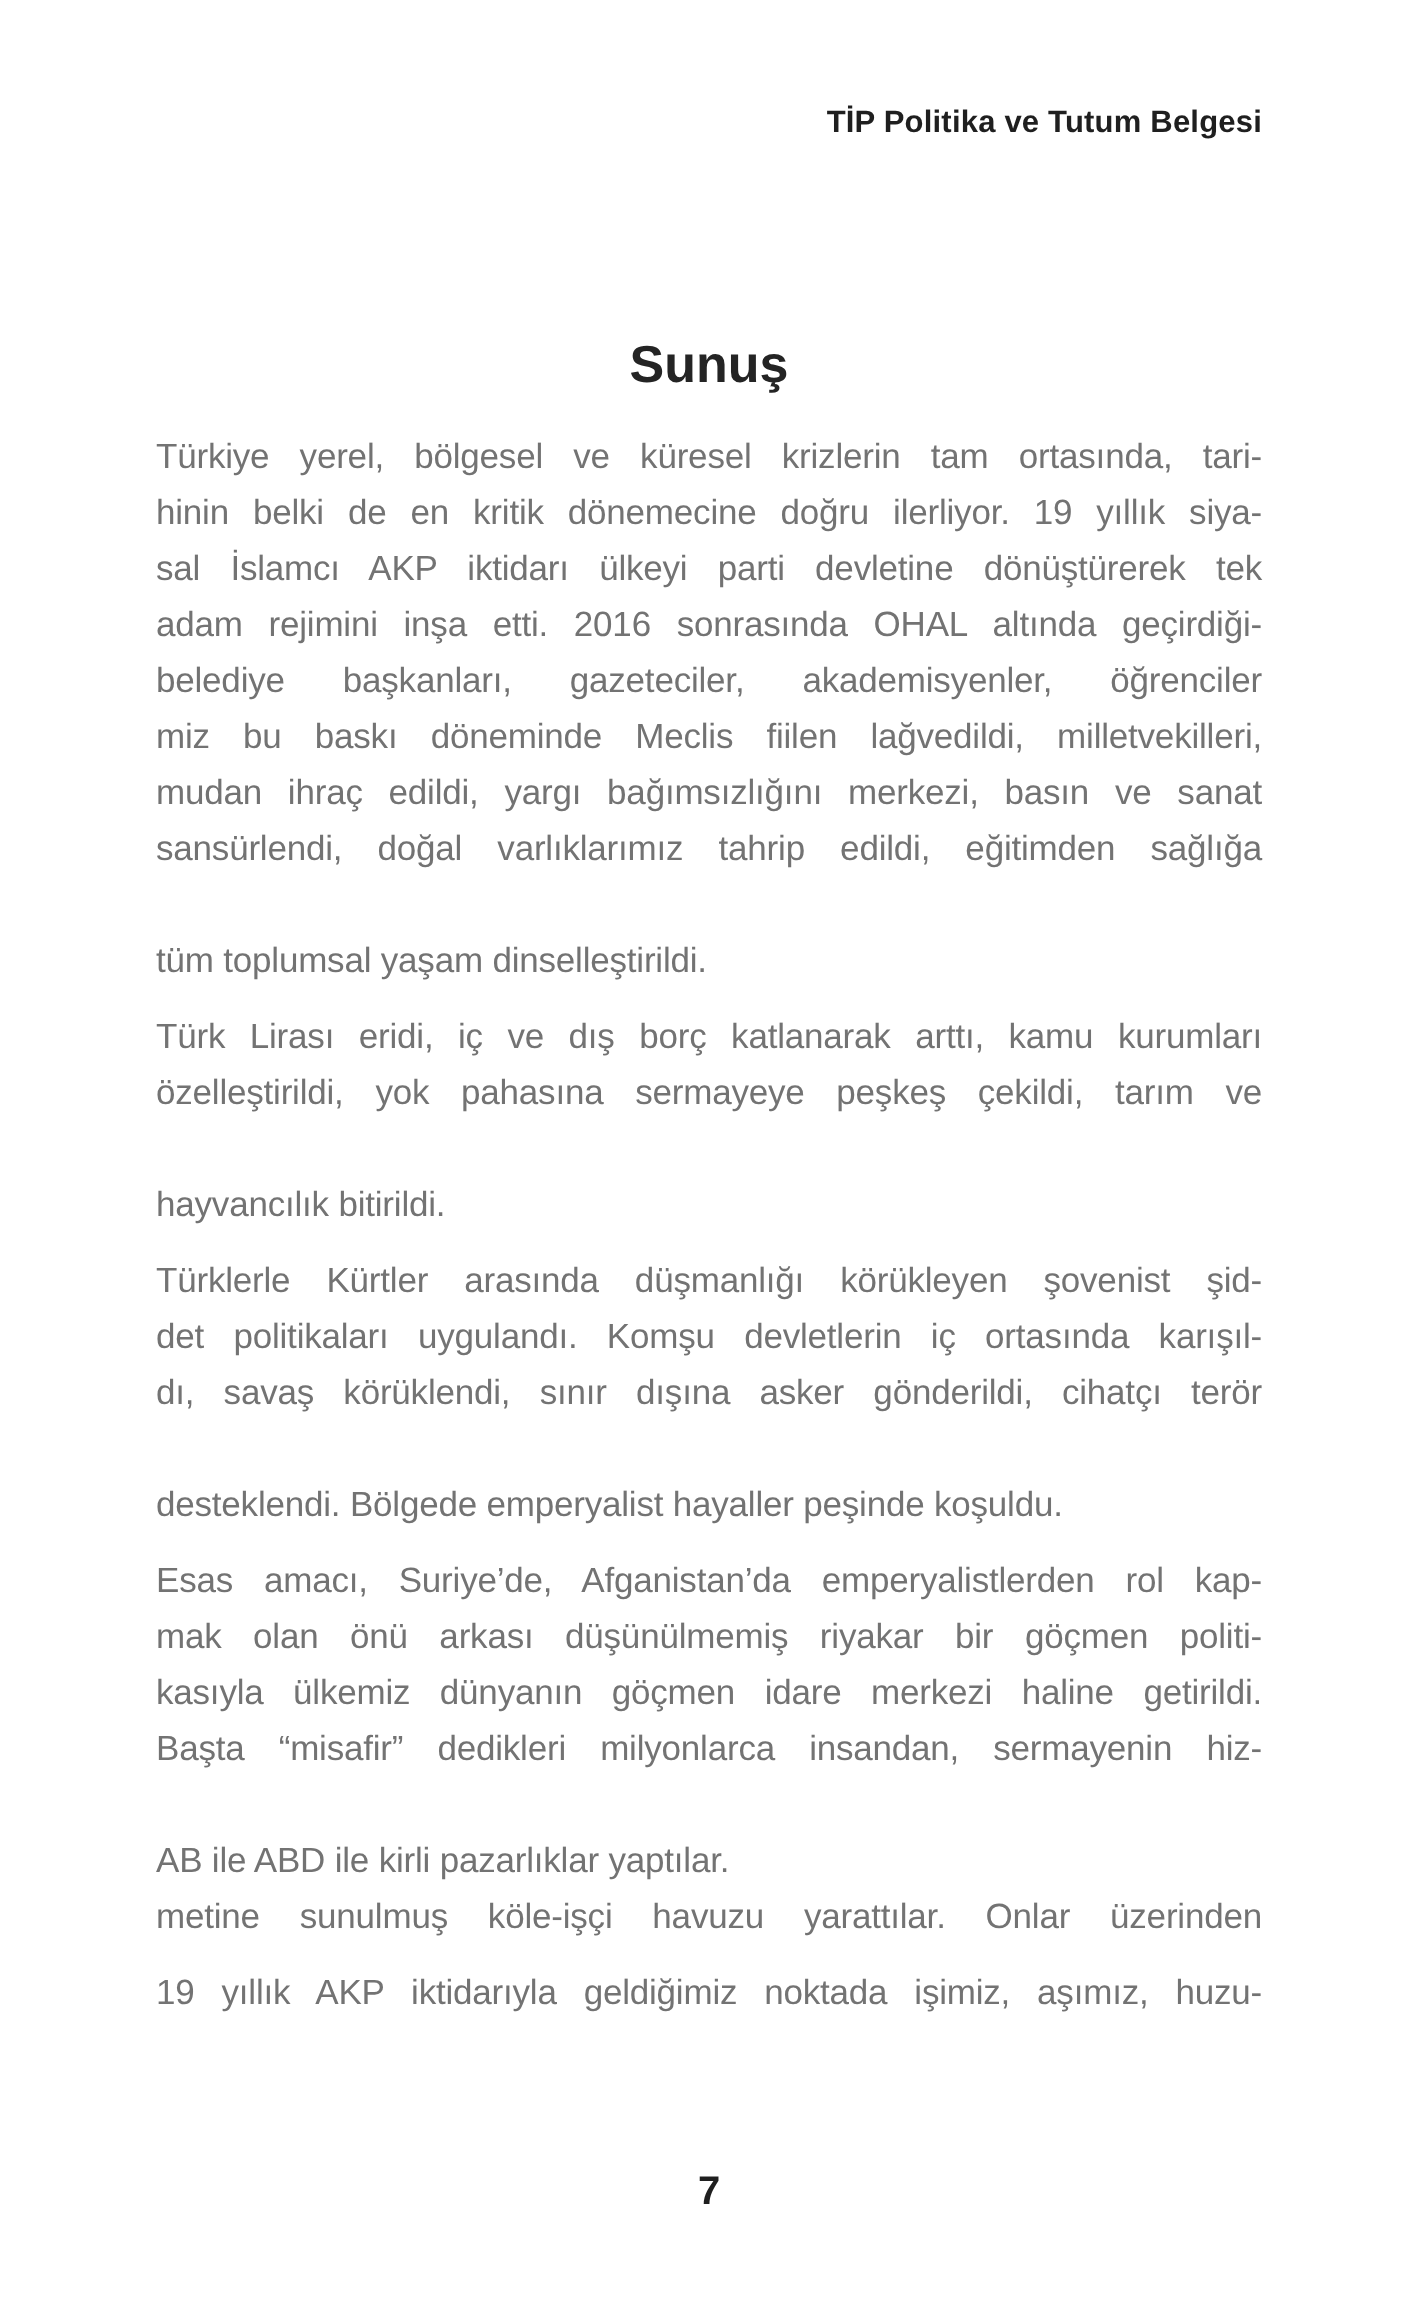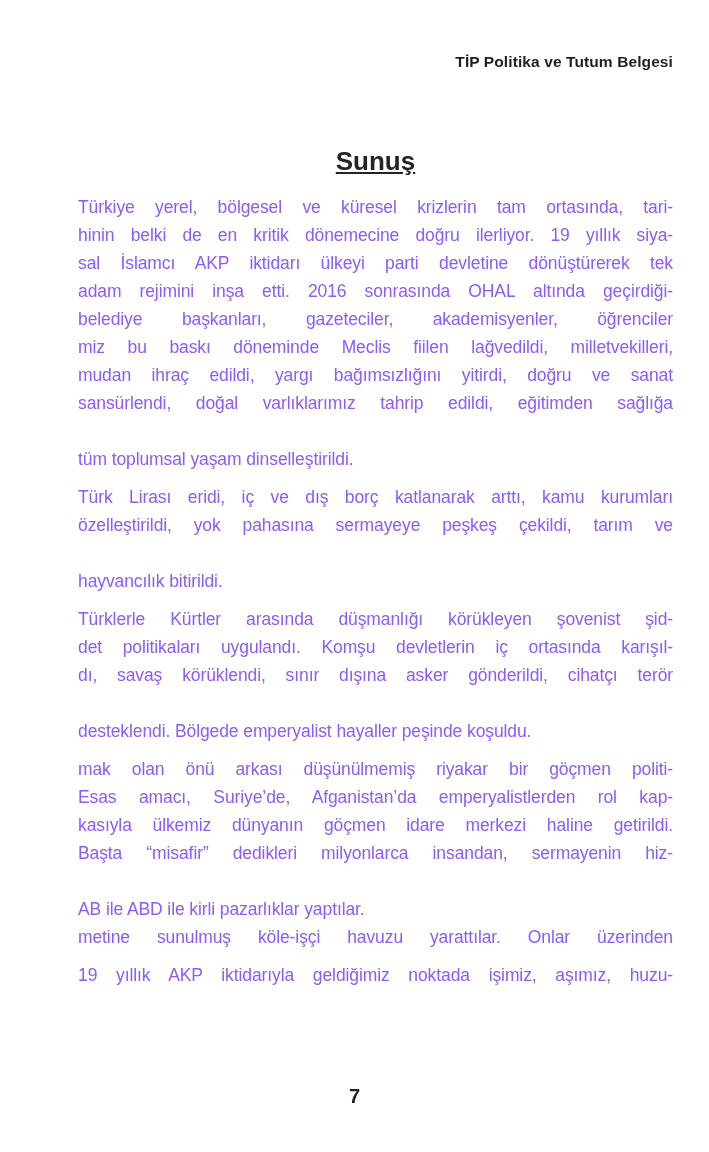--- a/index.html
+++ b/index.html
@@ -6,43 +6,42 @@
   html, body {
     width: 709px;
     background: #ffffff;
     font-family: "Liberation Sans", sans-serif;
   }
   .page {
     position: relative;
     width: 709px;
     height: 1152px;
     background: #ffffff;
-    padding: 52px 36px 0 78px;
+    padding: 52px 78px 0 78px;
     overflow: hidden;
   }
   .running-header {
     text-align: right;
     font-size: 15.5px;
     font-weight: bold;
     color: #1f1f1f;
     letter-spacing: 0.1px;
     line-height: 20px;
   }
   .chapter-title {
-    margin-top: 74px;
+    margin-top: 95px;
     text-align: center;
     font-size: 26px;
     font-weight: bold;
     color: #242424;
     line-height: 31px;
-    text-decoration: underline;
   }
   .body-text {
     margin-top: 16px;
-    color: #8b5cf6;
+    color: #737373;
     font-size: 17.5px;
     letter-spacing: -0.1px;
   }
   .paragraph {
     margin-bottom: 10px;
   }
   .line {
     line-height: 28px;
     text-align: justify;
     text-align-last: justify;
@@ -72,38 +71,38 @@
   <h1 class="chapter-title">Sunuş</h1>
 
   <div class="body-text">
       <div class="paragraph">
         <div class="line">Türkiye yerel, bölgesel ve küresel krizlerin tam ortasında, tari-</div>
         <div class="line">hinin belki de en kritik dönemecine doğru ilerliyor. 19 yıllık siya-</div>
         <div class="line">sal İslamcı AKP iktidarı ülkeyi parti devletine dönüştürerek tek</div>
         <div class="line">adam rejimini inşa etti. 2016 sonrasında OHAL altında geçirdiği-</div>
         <div class="line">belediye başkanları, gazeteciler, akademisyenler, öğrenciler</div>
         <div class="line">miz bu baskı döneminde Meclis fiilen lağvedildi, milletvekilleri,</div>
-        <div class="line">mudan ihraç edildi, yargı bağımsızlığını yitirdi, doğru ve sanat</div>
+        <div class="line">mudan ihraç edildi, yargı bağımsızlığını merkezi, basın ve sanat</div>
         <div class="line">sansürlendi, doğal varlıklarımız tahrip edildi, eğitimden sağlığa</div>
         <div class="line last">tüm toplumsal yaşam dinselleştirildi.</div>
       </div>
       <div class="paragraph">
         <div class="line">Türk Lirası eridi, iç ve dış borç katlanarak arttı, kamu kurumları</div>
         <div class="line">özelleştirildi, yok pahasına sermayeye peşkeş çekildi, tarım ve</div>
         <div class="line last">hayvancılık bitirildi.</div>
       </div>
       <div class="paragraph">
         <div class="line">Türklerle Kürtler arasında düşmanlığı körükleyen şovenist şid-</div>
         <div class="line">det politikaları uygulandı. Komşu devletlerin iç ortasında karışıl-</div>
         <div class="line">dı, savaş körüklendi, sınır dışına asker gönderildi, cihatçı terör</div>
         <div class="line last">desteklendi. Bölgede emperyalist hayaller peşinde koşuldu.</div>
       </div>
       <div class="paragraph">
+        <div class="line">Esas amacı, Suriye’de, Afganistan’da emperyalistlerden rol kap-</div>
         <div class="line">mak olan önü arkası düşünülmemiş riyakar bir göçmen politi-</div>
-        <div class="line">Esas amacı, Suriye’de, Afganistan’da emperyalistlerden rol kap-</div>
         <div class="line">kasıyla ülkemiz dünyanın göçmen idare merkezi haline getirildi.</div>
         <div class="line">Başta “misafir” dedikleri milyonlarca insandan, sermayenin hiz-</div>
         <div class="line last">AB ile ABD ile kirli pazarlıklar yaptılar.</div>
         <div class="line">metine sunulmuş köle-işçi havuzu yarattılar. Onlar üzerinden</div>
       </div>
       <div class="paragraph">
         <div class="line">19 yıllık AKP iktidarıyla geldiğimiz noktada işimiz, aşımız, huzu-</div>
       </div>
     </div>
 

